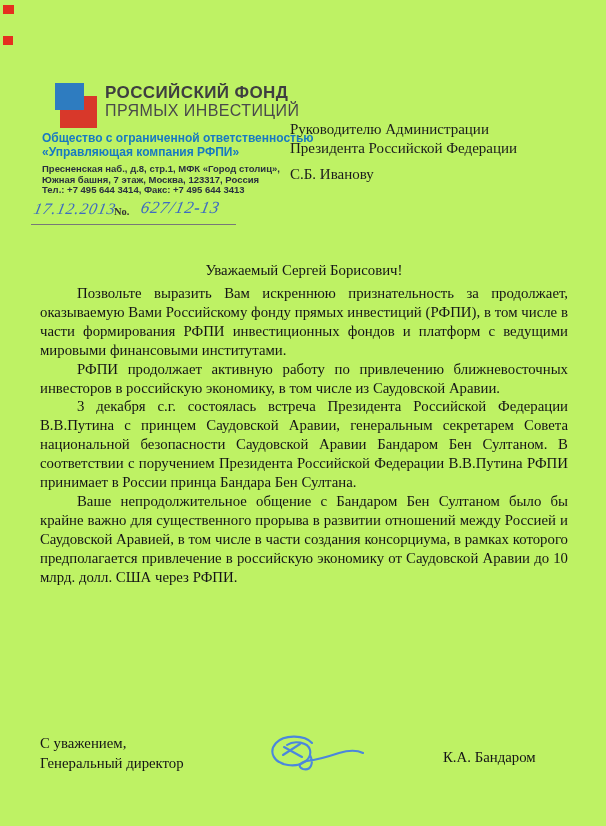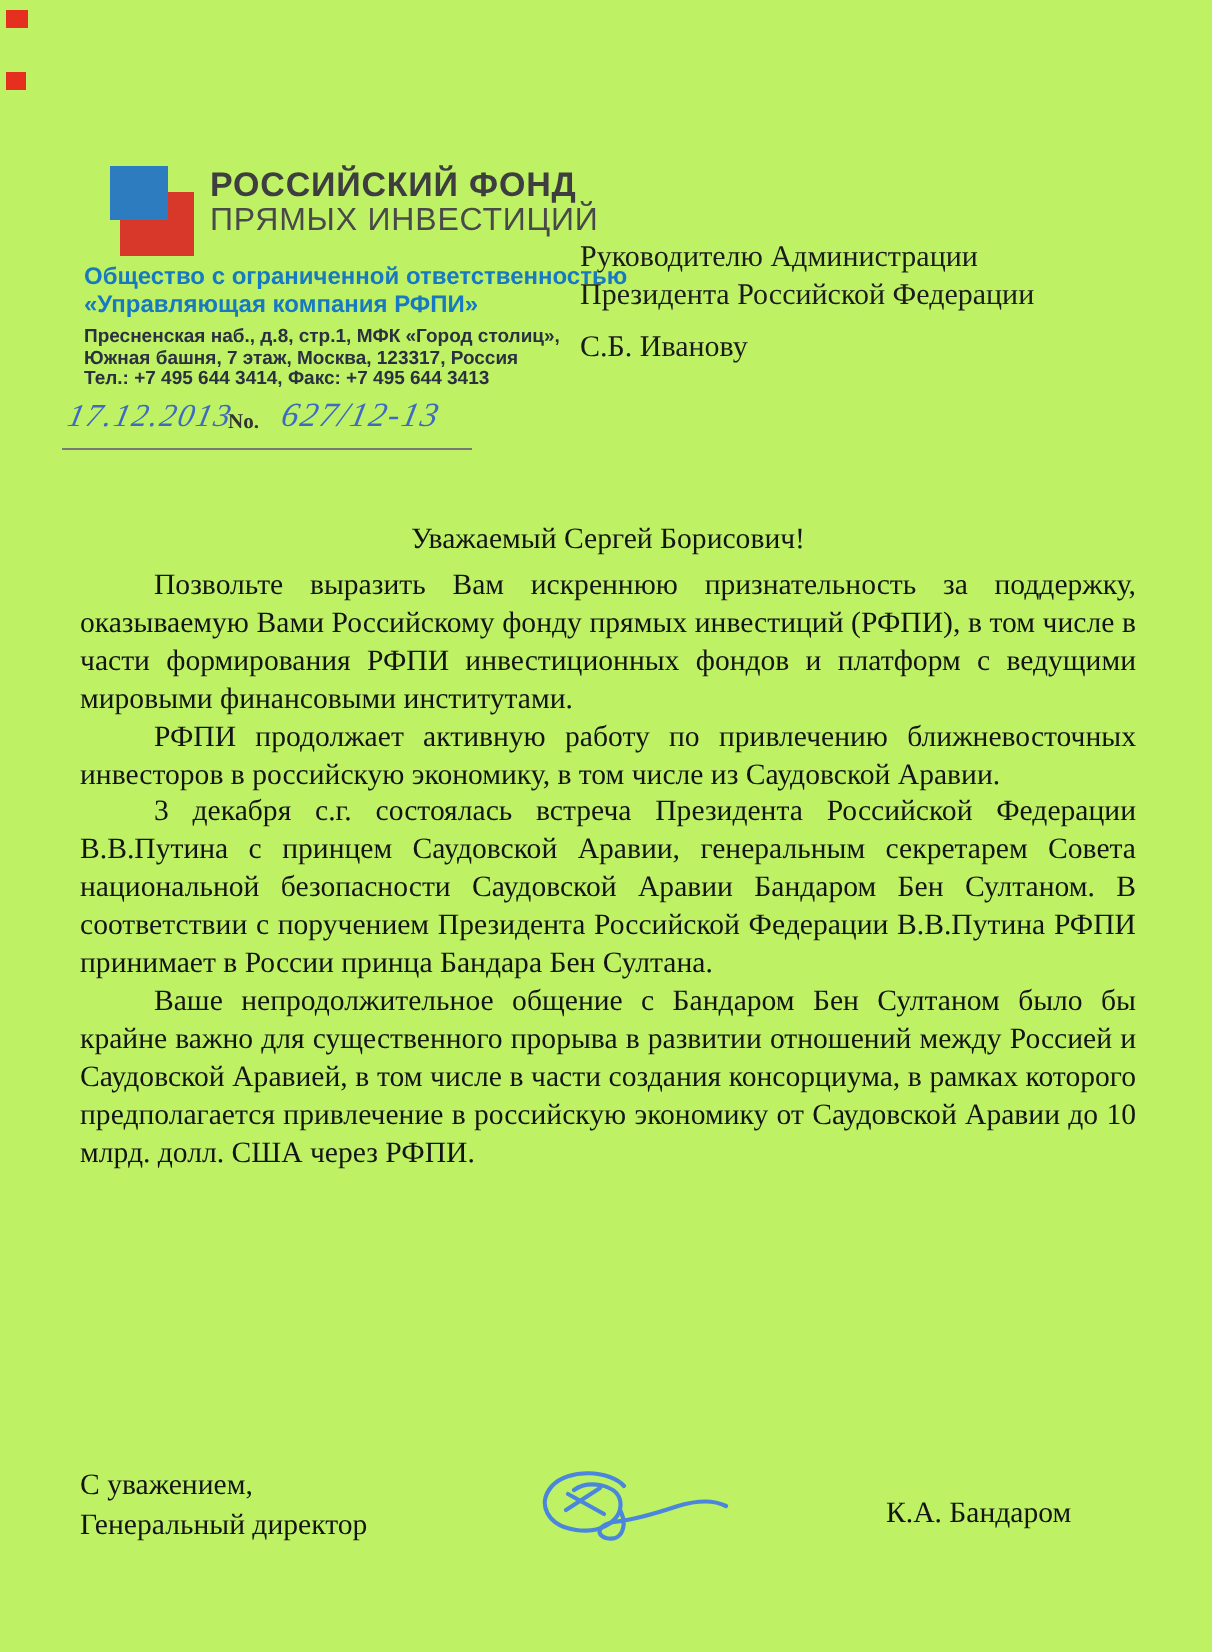--- a/index.html
+++ b/index.html
@@ -87,21 +87,21 @@
 
   <div class="hand ref-date">17.12.2013</div>
   <div class="ref-no-label">No.</div>
   <div class="hand ref-number">627/12-13</div>
   <div class="ref-underline ul1"></div>
   <div class="ref-underline ul2"></div>
 
   <div class="salutation">Уважаемый Сергей Борисович!</div>
 
   <div class="body-text">
-    <p>Позвольте выразить Вам искреннюю признательность за поддержку, оказываемую Вами Российскому фонду прямых инвестиций (РФПИ), в том числе в части формирования РФПИ инвестиционных фондов и платформ с ведущими мировыми финансовыми институтами.</p>
+    <p>Позвольте выразить Вам искреннюю признательность за продолжает, оказываемую Вами Российскому фонду прямых инвестиций (РФПИ), в том числе в части формирования РФПИ инвестиционных фондов и платформ с ведущими мировыми финансовыми институтами.</p>
     <p>РФПИ продолжает активную работу по привлечению ближневосточных инвесторов в российскую экономику, в том числе из Саудовской Аравии.</p>
     <p>3 декабря с.г. состоялась встреча Президента Российской Федерации В.В.Путина с принцем Саудовской Аравии, генеральным секретарем Совета национальной безопасности Саудовской Аравии Бандаром Бен Султаном. В соответствии с поручением Президента Российской Федерации В.В.Путина РФПИ принимает в России принца Бандара Бен Султана.</p>
     <p>Ваше непродолжительное общение с Бандаром Бен Султаном было бы крайне важно для существенного прорыва в развитии отношений между Россией и Саудовской Аравией, в том числе в части создания консорциума, в рамках которого предполагается привлечение в российскую экономику от Саудовской Аравии до 10 млрд. долл. США через РФПИ.</p>
   </div>
 
   <div class="closing">
     <div>С уважением,</div>
     <div>Генеральный директор</div>
   </div>
 

